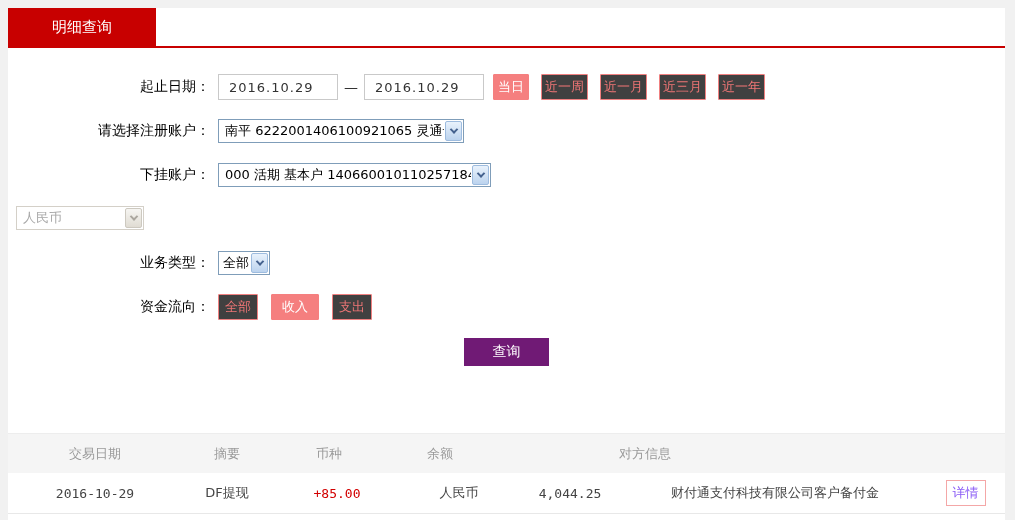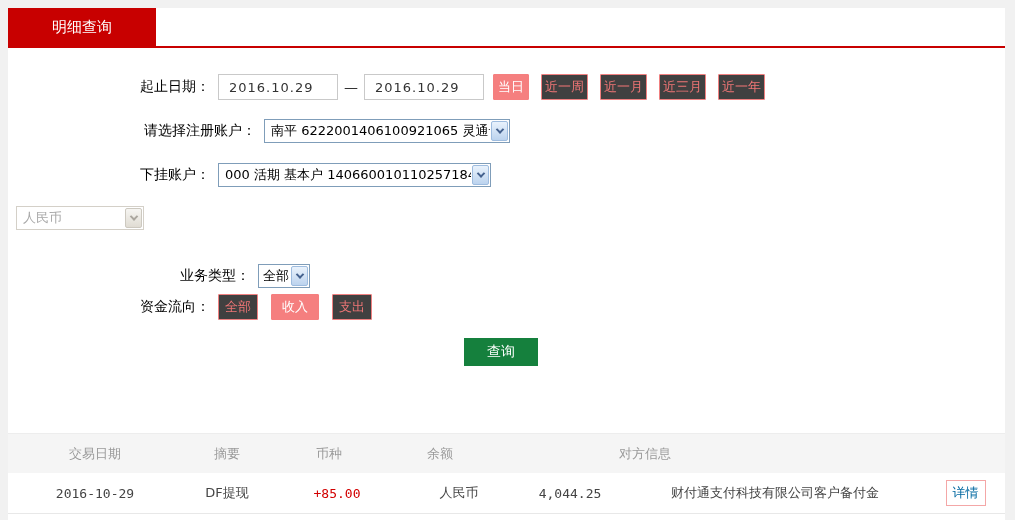--- a/index.html
+++ b/index.html
@@ -43,21 +43,21 @@
   .xp-arrow { width:17px; height:20px; margin:1px; flex:none;
               background:linear-gradient(#e9f2fc,#bcd3ee); border:1px solid #9ebcdf; border-radius:2px;
               display:flex; align-items:center; justify-content:center; }
   .chev { display:block; width:6px; height:6px; border-right:2px solid #44618e; border-bottom:2px solid #44618e;
           transform:rotate(45deg) translate(-1px,-1px); }
   .xp-select.disabled { border-color:#d4d0c8; color:#a8a8a8; cursor:default; }
   .xp-select.disabled .xp-arrow { background:linear-gradient(#f6f5f2,#e0dcd3); border-color:#cdc9c0; }
   .xp-select.disabled .chev { border-color:#aaa69e; }
 
   
-  .query-btn { position:absolute; left:456px; top:330px; width:74px; height:28px; background:#15803d;
+  .query-btn { position:absolute; left:456px; top:330px; width:85px; height:28px; background:#701a75;
                color:#fff; font-size:14px; border:none; display:flex; align-items:center; justify-content:center; cursor:pointer; }
 
   
   .dl-row { position:absolute; left:178px; top:386px; height:26px; display:flex; align-items:center; }
   .dl-label, .dl-hint { font-size:14px; color:#000; }
   .dl-row .xp-select { width:146px; margin-left:6px; }
   .dl-hint { margin-left:66px; }
   .dl-btn { margin-left:12px; width:58px; height:26px; background:#f57f7f; color:#fff; font-size:13px;
             border:none; display:flex; align-items:center; justify-content:center; cursor:pointer; }
 
@@ -65,21 +65,21 @@
   .table { position:absolute; left:0; top:425px; width:997px; }
   .thead { display:flex; height:40px; align-items:center; background:#f5f5f5; border-top:1px solid #ededed;
            color:#9a9a9a; font-size:13px; }
   .trow { display:flex; height:41px; align-items:center; font-size:13px; color:#444;
           border-bottom:1px solid #e8e8e8; background:#fff; }
   .cell { text-align:center; flex:none; overflow:hidden; white-space:nowrap; }
   .c1{width:174px;} .c2{width:90px;} .c3{width:130px;} .c4{width:114px;} .c5{width:108px;} .c6{width:302px;} .c7{width:79px;}
   .num { font-family:"DejaVu Sans Mono","Liberation Mono",monospace; font-size:13px; }
   .amount { color:#d20000; }
   .detail-btn { display:inline-flex; align-items:center; justify-content:center; height:26px; padding:0 6px;
-                border:1px solid #f4a7a7; color:#0369a1; background:#fff; font-size:13px; cursor:pointer; }
+                border:1px solid #f4a7a7; color:#8b5cf6; background:#fff; font-size:13px; cursor:pointer; }
 </style>
 </head>
 <body>
 
 <div class="page">
   <div class="panel">
 
     <div class="tab">
       <span>明细查询</span>
     </div>
@@ -128,21 +128,21 @@
           <rect x="12.7" y="10.5" width="3.6" height="3.6" fill="none" stroke="#d03a3a"></rect>
         </svg>
       </div>
       <button class="qbtn first active">当日</button>
       <button class="qbtn">近一周</button>
       <button class="qbtn">近一月</button>
       <button class="qbtn">近三月</button>
       <button class="qbtn">近一年</button>
     </div>
 
-    <div class="form-row" style="top:110px;padding-left:46px;">
+    <div class="form-row" style="top:110px;">
       <span class="flabel">请选择注册账户：</span>
       <div class="xp-select" style="width:246px;">
         <span class="xp-value">南平 6222001406100921065 灵通卡</span>
         <span class="xp-arrow">
             <i class="chev"></i>
           </span>
       </div>
     </div>
 
     <div class="form-row" style="top:154px;">
@@ -157,21 +157,21 @@
 
     <div class="form-row" style="top:197px;">
       <div class="xp-select disabled" style="width:128px;">
         <span class="xp-value">人民币</span>
         <span class="xp-arrow">
             <i class="chev"></i>
           </span>
       </div>
     </div>
 
-    <div class="form-row" style="top:255px;padding-left:40px;">
+    <div class="form-row" style="top:242px;">
       <span class="flabel">业务类型：</span>
       <div class="xp-select" style="width:52px;">
         <span class="xp-value" style="padding:0 2px 0 4px;">全部</span>
         <span class="xp-arrow">
             <i class="chev"></i>
           </span>
       </div>
     </div>
 
     <div class="form-row" style="top:286px;">

